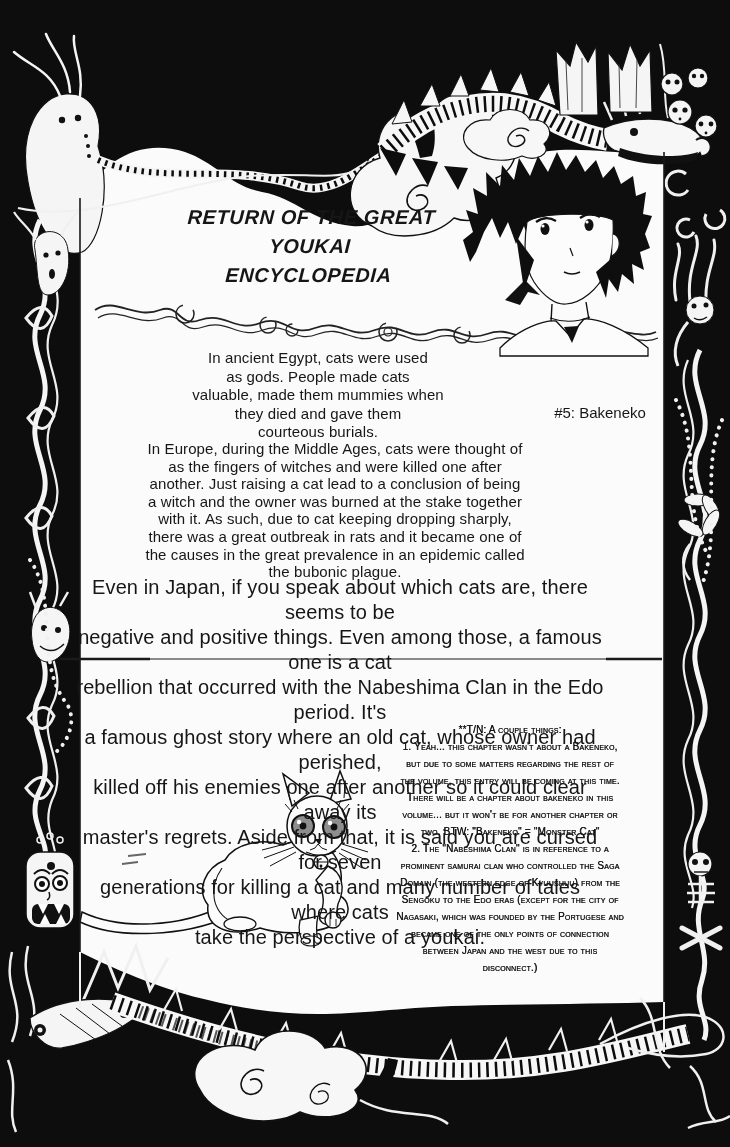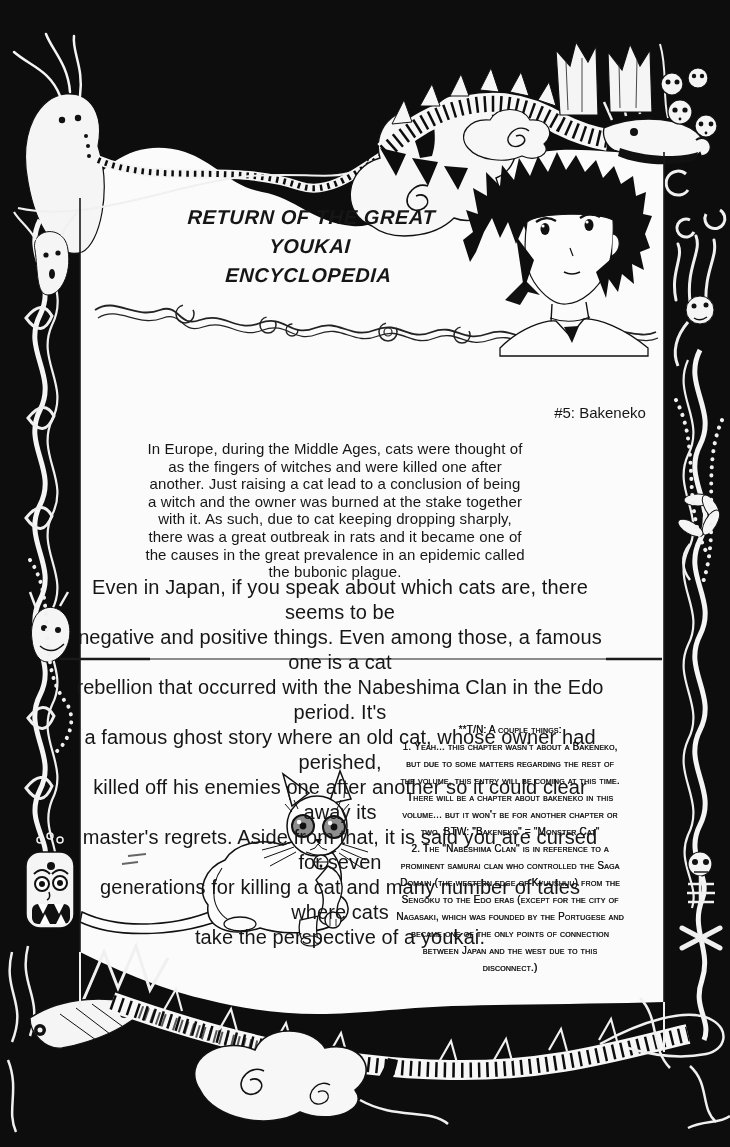--- a/index.html
+++ b/index.html
@@ -290,20 +290,25 @@
     <path d="M150,659 L606,659" stroke-width="1.1"></path>
     <path d="M606,659 L662,659" stroke-width="2.6"></path>
   </g>
 </svg>
 
 <div class="txt title" style="left:150px;top:203px;width:320px;">RETURN OF THE GREAT YOUKAI
 ENCYCLOPEDIA</div>
 
 <div class="txt label" style="left:545px;top:384px;width:110px;margin-top:20px;">#5: Bakeneko</div>
 
+<div class="txt body15" style="left:163px;top:349px;width:310px;">In ancient Egypt, cats were used
+as gods. People made cats
+valuable, made them mummies when
+they died and gave them
+courteous burials.</div>
 
 <div class="txt body15b" style="left:95px;top:440px;width:480px;">In Europe, during the Middle Ages, cats were thought of
 as the fingers of witches and were killed one after
 another. Just raising a cat lead to a conclusion of being
 a witch and the owner was burned at the stake together
 with it. As such, due to cat keeping dropping sharply,
 there was a great outbreak in rats and it became one of
 the causes in the great prevalence in an epidemic called
 the bubonic plague.</div>
 

